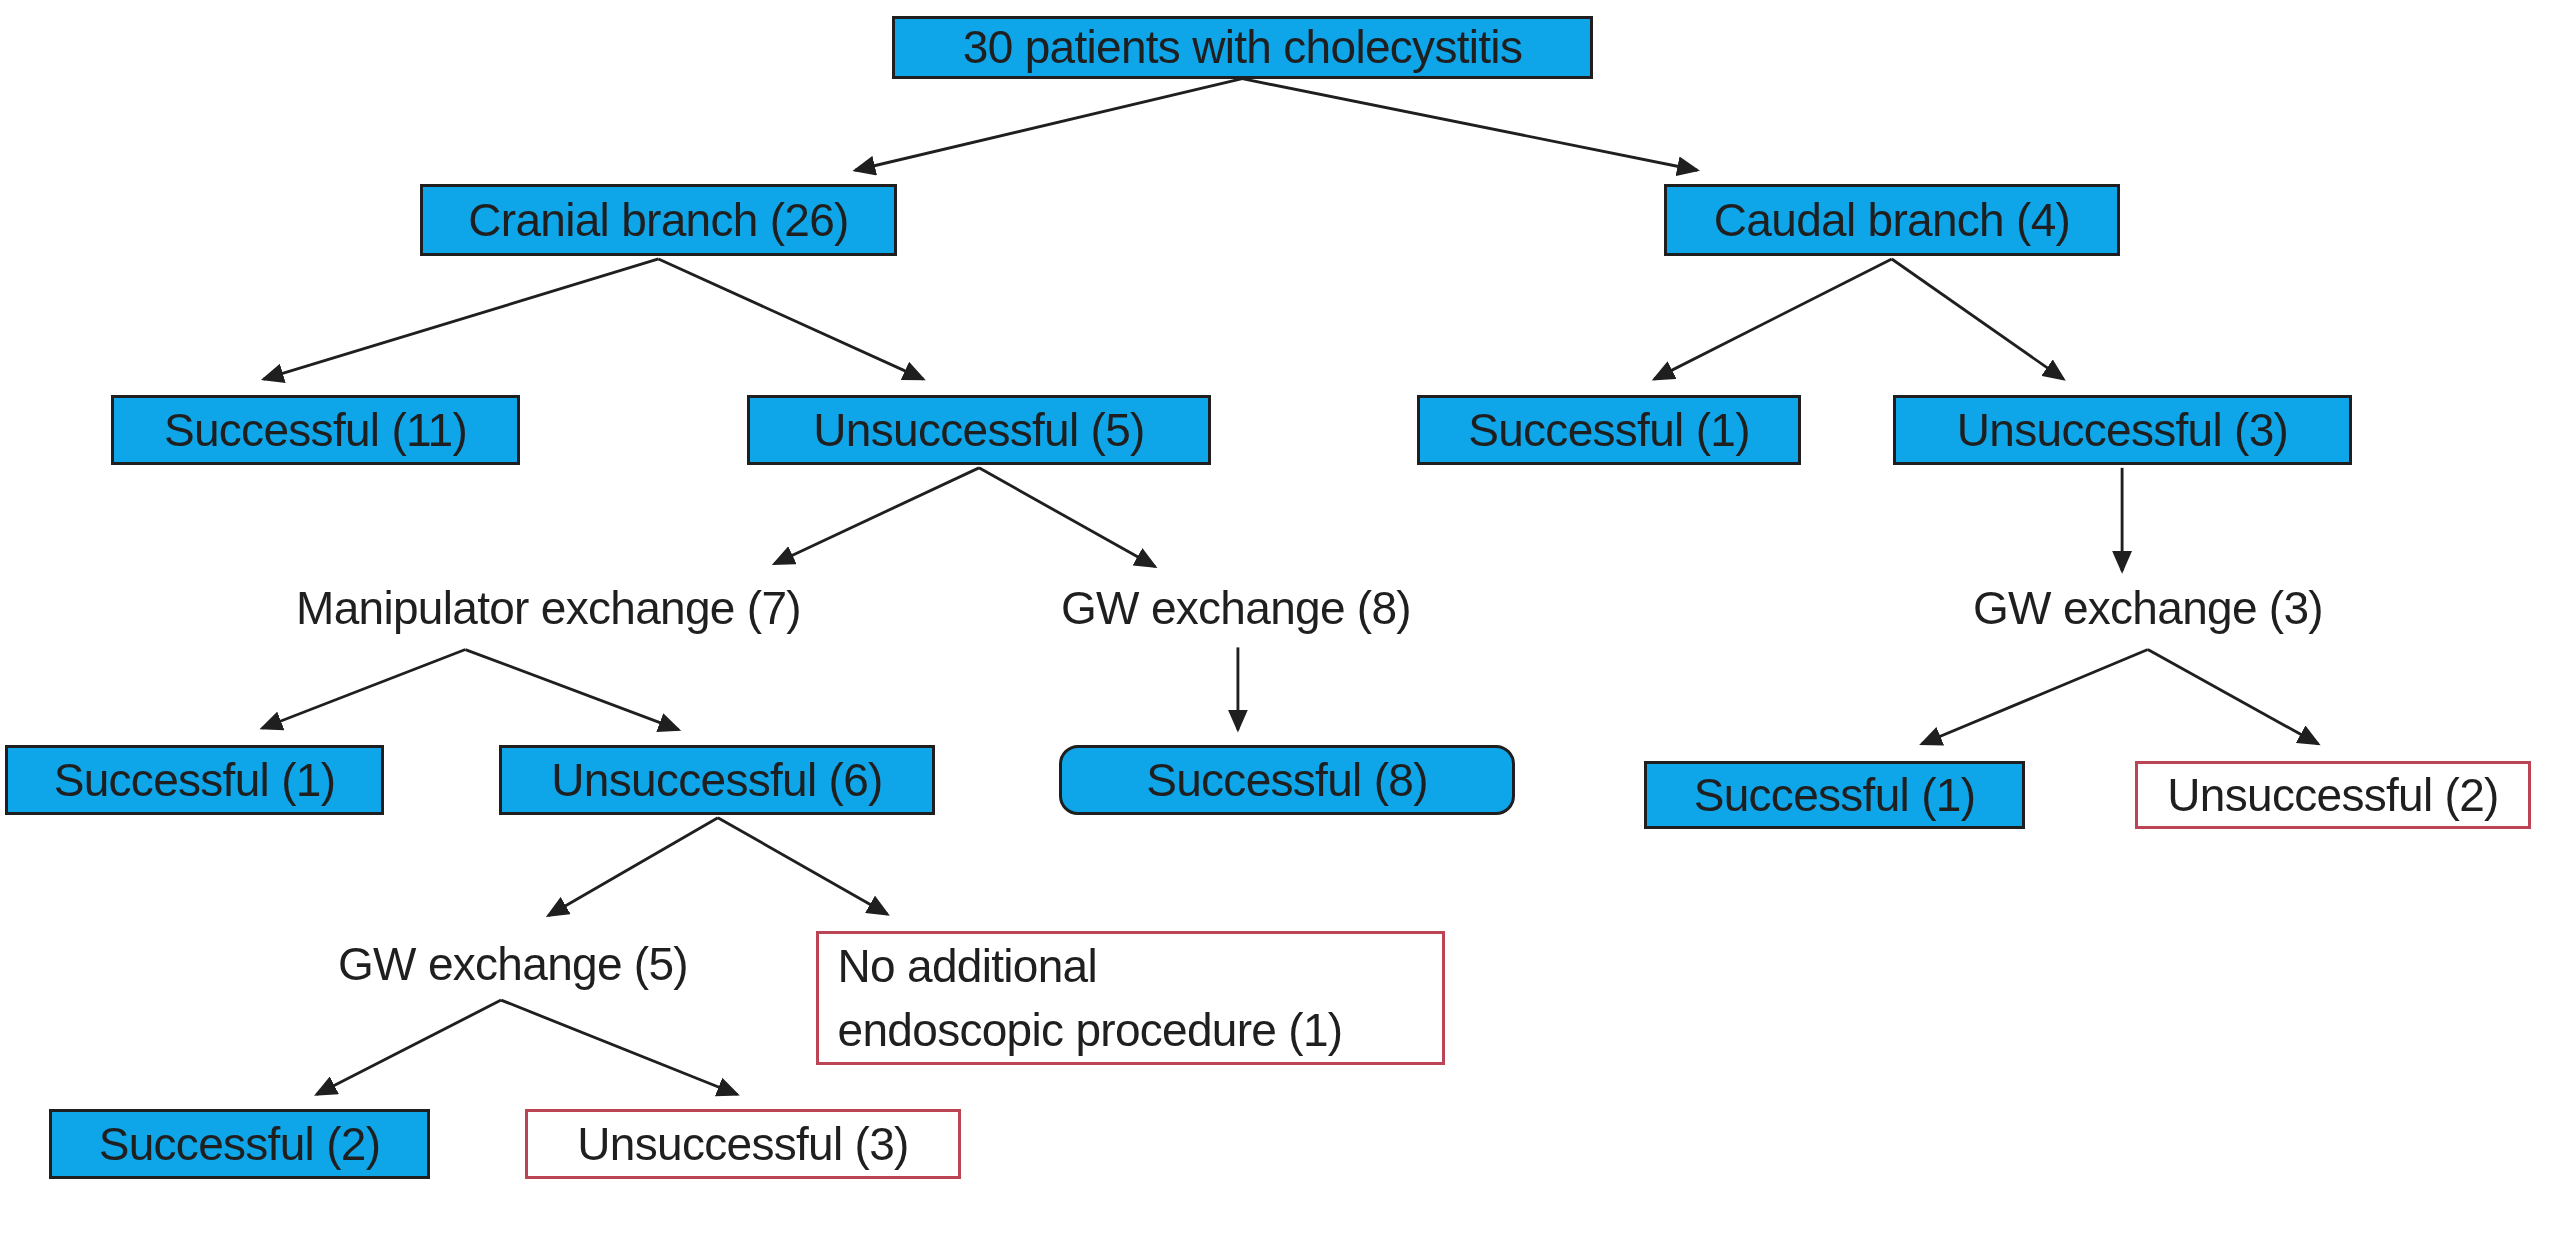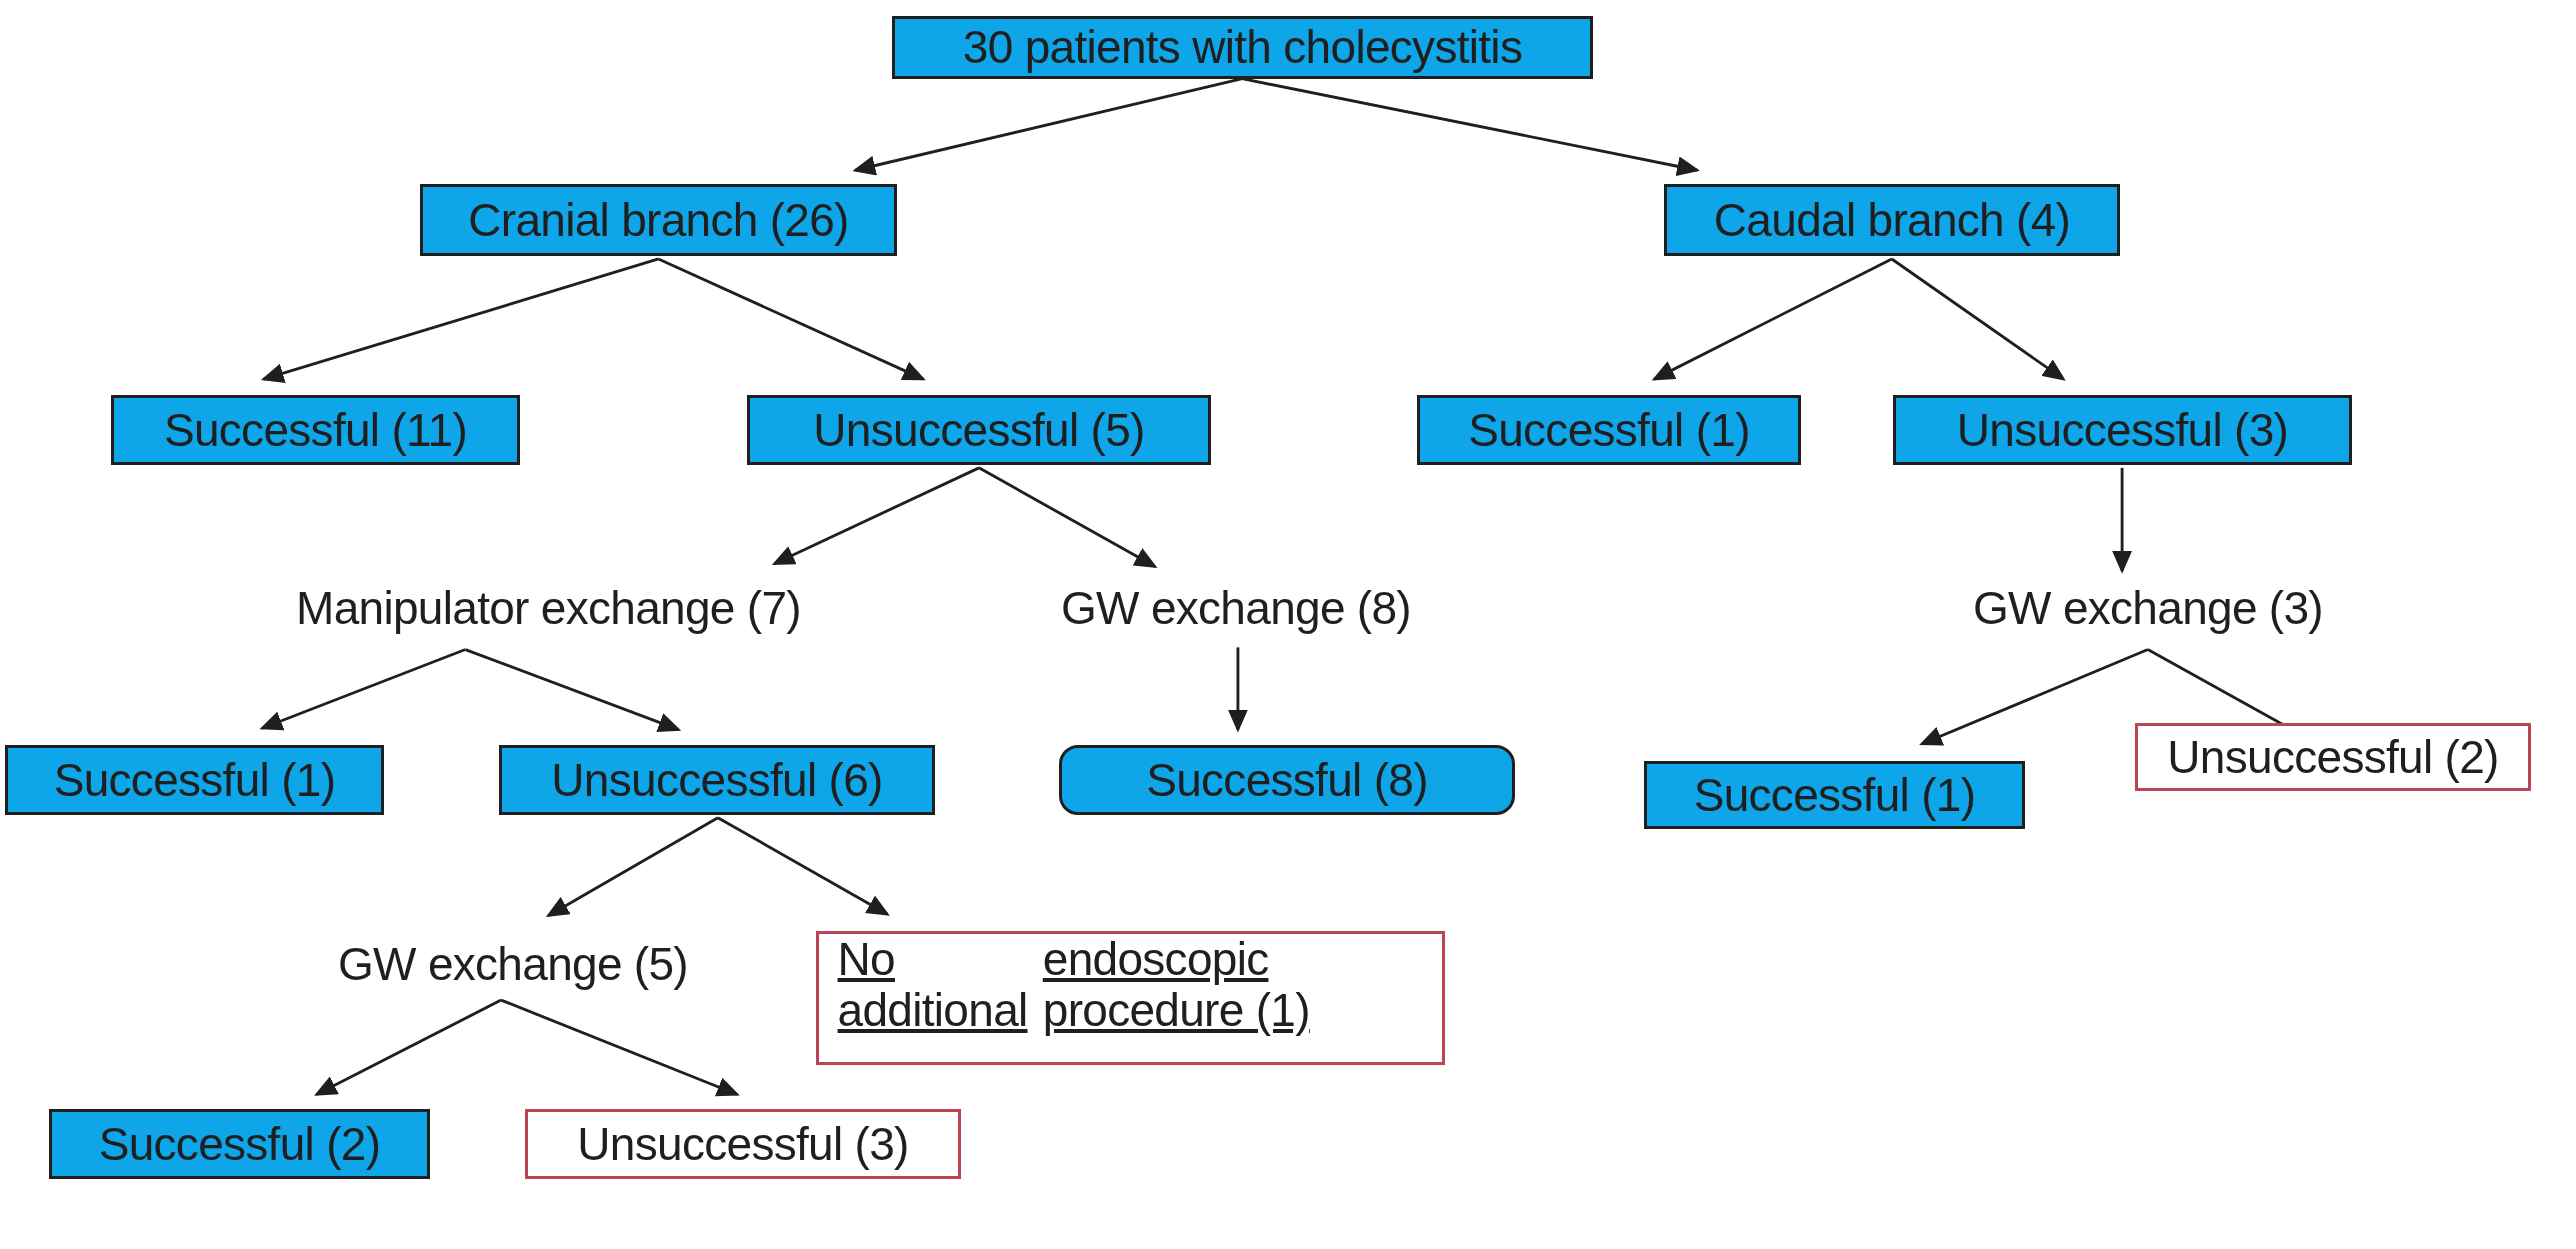--- a/index.html
+++ b/index.html
@@ -37,27 +37,26 @@
     background: #0ea5e9;
   }
   .boxed-red {
     border: 3.6px solid #bb4455;
     background: #ffffff;
   }
   .plain {
     border: none;
   }
   .multiline {
-    flex-direction: row;
+    flex-direction: column;
     align-items: flex-start;
     justify-content: center;
     padding-left: 18.6px;
     row-gap: 13px;
     white-space: normal;
-    text-decoration: underline;
   }
   .edge {
     stroke: #1f1f1f;
     stroke-width: 4;
     fill: none;
   }
 </style>
 </head>
 <body>
 
@@ -138,21 +137,21 @@
   </div>
   <div class="node boxed" style="left:499px; top:745px; width:436px; height:70px;">
     <span>Unsuccessful (6)</span>
   </div>
   <div class="node boxed" style="left:1059px; top:745px; width:456px; height:70px;border-radius:19px;">
     <span>Successful (8)</span>
   </div>
   <div class="node boxed" style="left:1644px; top:761px; width:381px; height:68px;">
     <span>Successful (1)</span>
   </div>
-  <div class="node boxed-red" style="left:2135px; top:723px; width:396px; height:68px;text-align:center;">
+  <div class="node boxed-red" style="left:2135px; top:761px; width:396px; height:68px;text-align:center;">
     <span>Unsuccessful (2)</span>
   </div>
 
   <div class="node plain" style="left:301px; top:941px; width:424px; height:47px;">
     <span>GW exchange (5)</span>
   </div>
   <div class="node boxed-red multiline" style="left:816px; top:931px; width:629px; height:134px;">
     <span>No additional</span>
     <span>endoscopic procedure (1)</span>
   </div>

